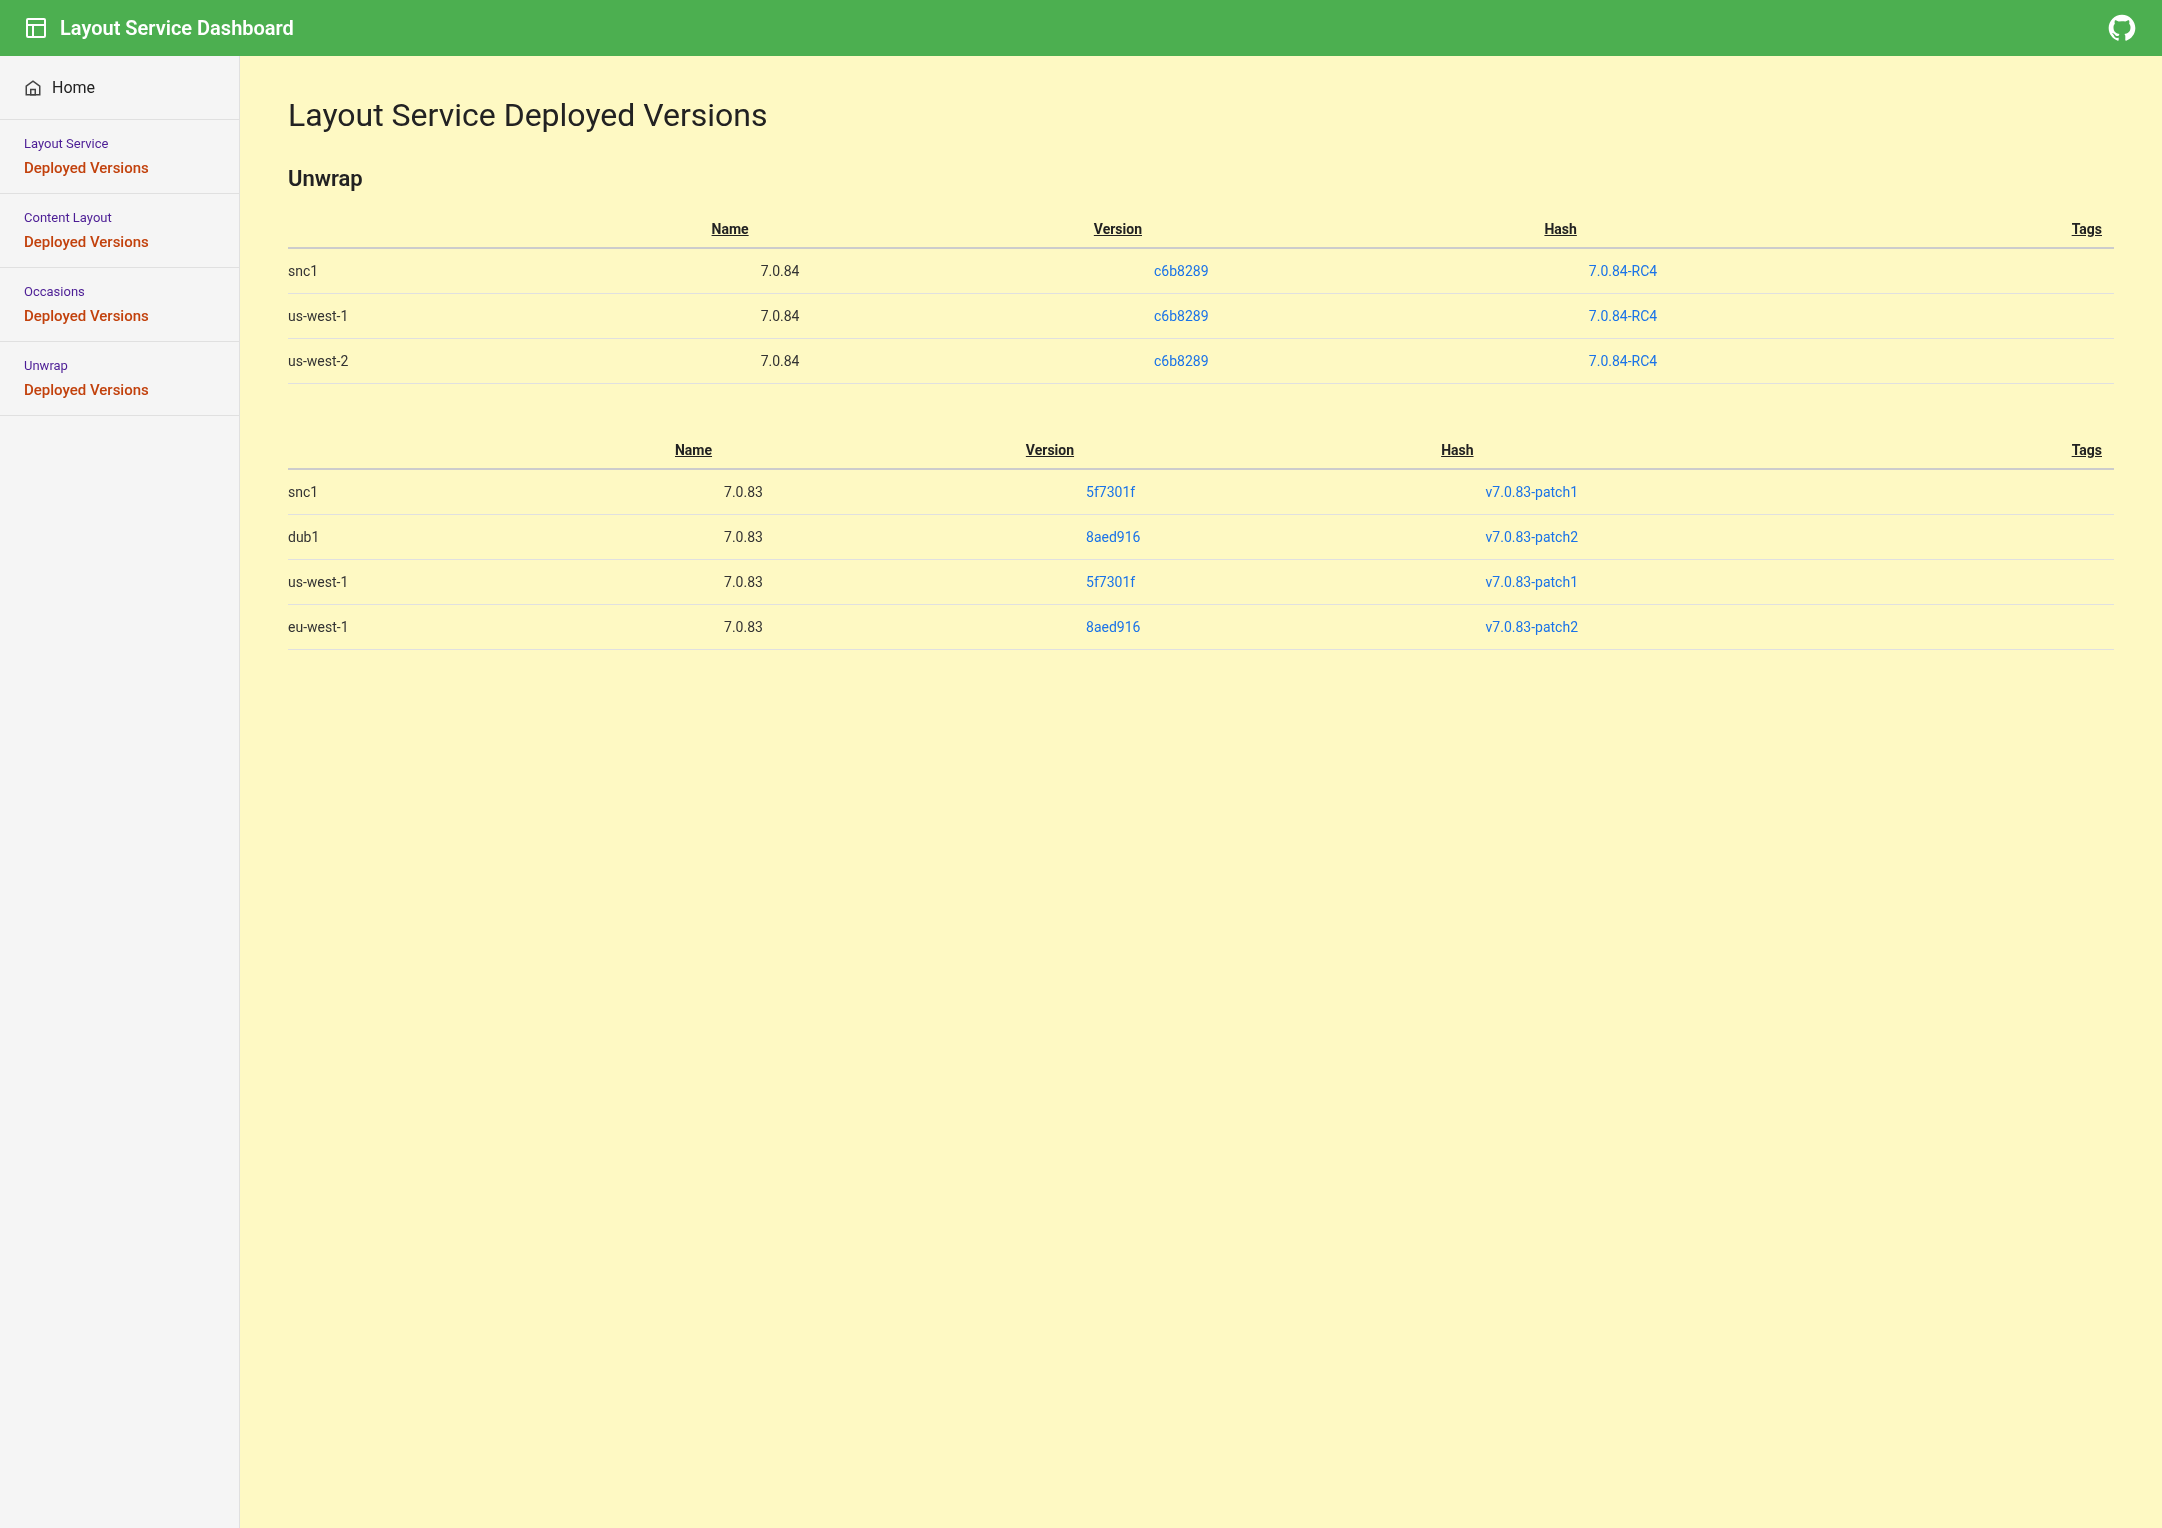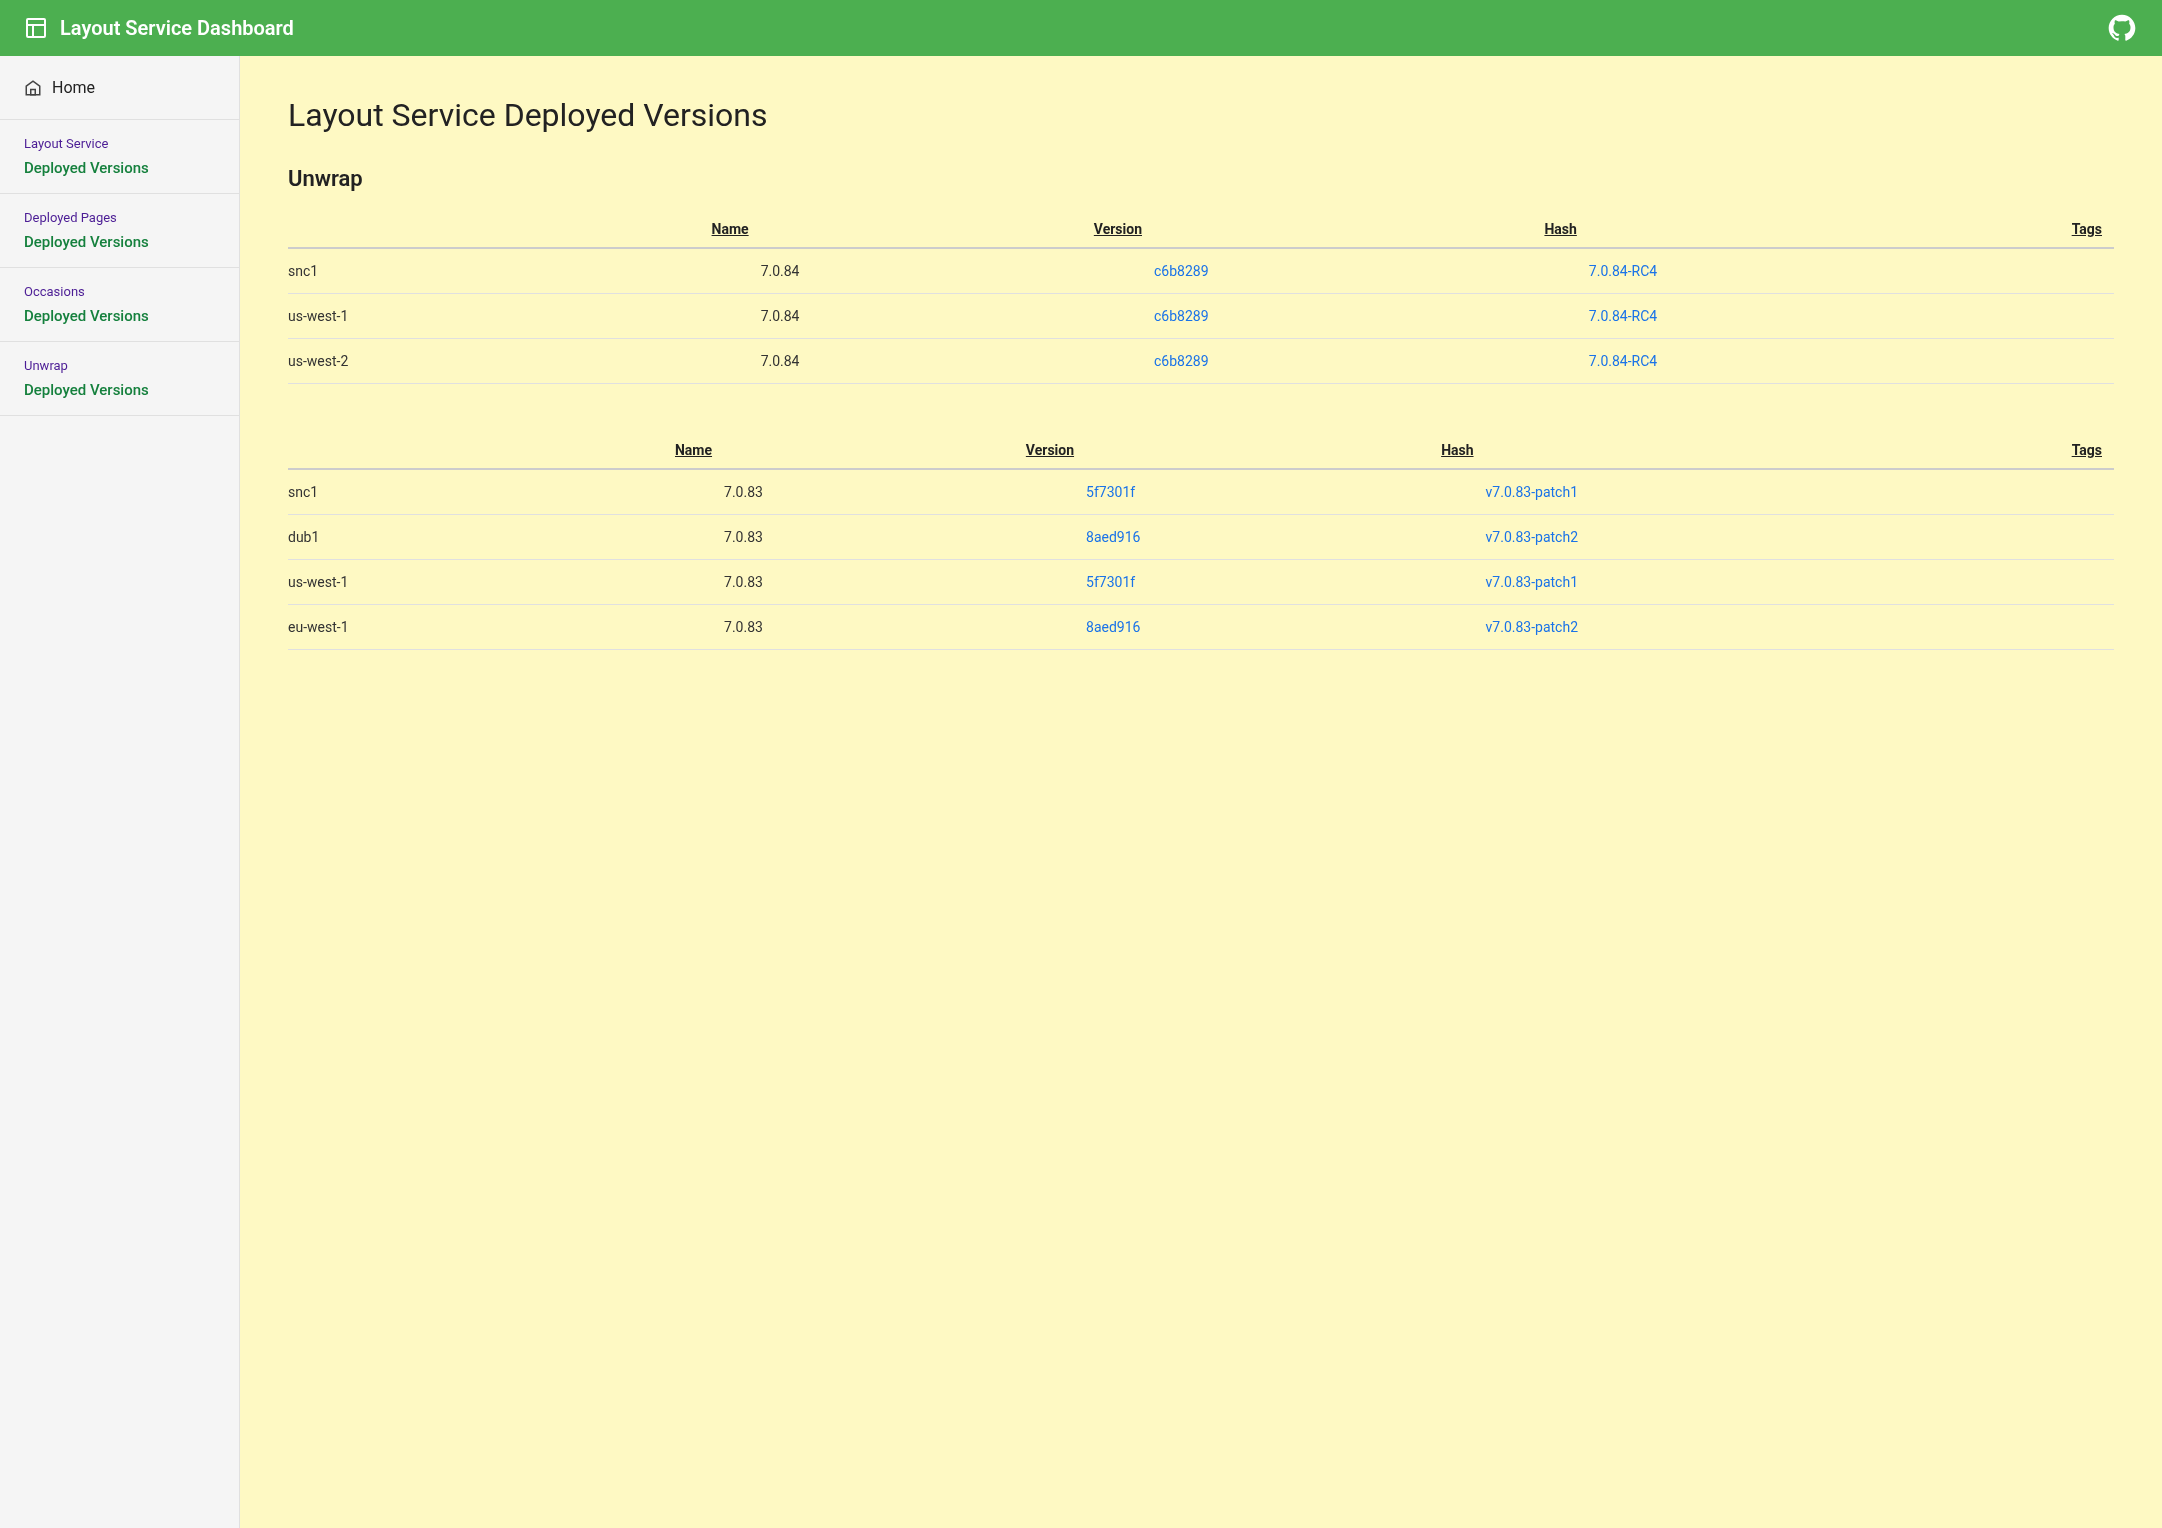--- a/index.html
+++ b/index.html
@@ -60,21 +60,21 @@
       border-bottom: 1px solid #e0e0e0;
       padding: 16px 24px;
     }
     .sidebar-section-label {
       font-size: 13px;
       color: #4c1d95;
       margin-bottom: 8px;
     }
     .sidebar-section-link {
       font-size: 15px;
-      color: #15803d;
+      color: #c2410c;
       font-weight: 500;
       cursor: pointer;
     }
 
     .main-content {
       flex: 1;
       background: #fef9c3;
       overflow-y: auto;
       padding: 40px 48px;
     }
@@ -151,21 +151,21 @@
       </svg>
       <span>Home</span>
     </div>
 
     <div class="sidebar-section">
       <div class="sidebar-section-label">Layout Service</div>
       <div class="sidebar-section-link">Deployed Versions</div>
     </div>
 
     <div class="sidebar-section">
-      <div class="sidebar-section-label">Deployed Pages</div>
+      <div class="sidebar-section-label">Content Layout</div>
       <div class="sidebar-section-link">Deployed Versions</div>
     </div>
 
     <div class="sidebar-section">
       <div class="sidebar-section-label">Occasions</div>
       <div class="sidebar-section-link">Deployed Versions</div>
     </div>
 
     <div class="sidebar-section">
       <div class="sidebar-section-label">Unwrap</div>

